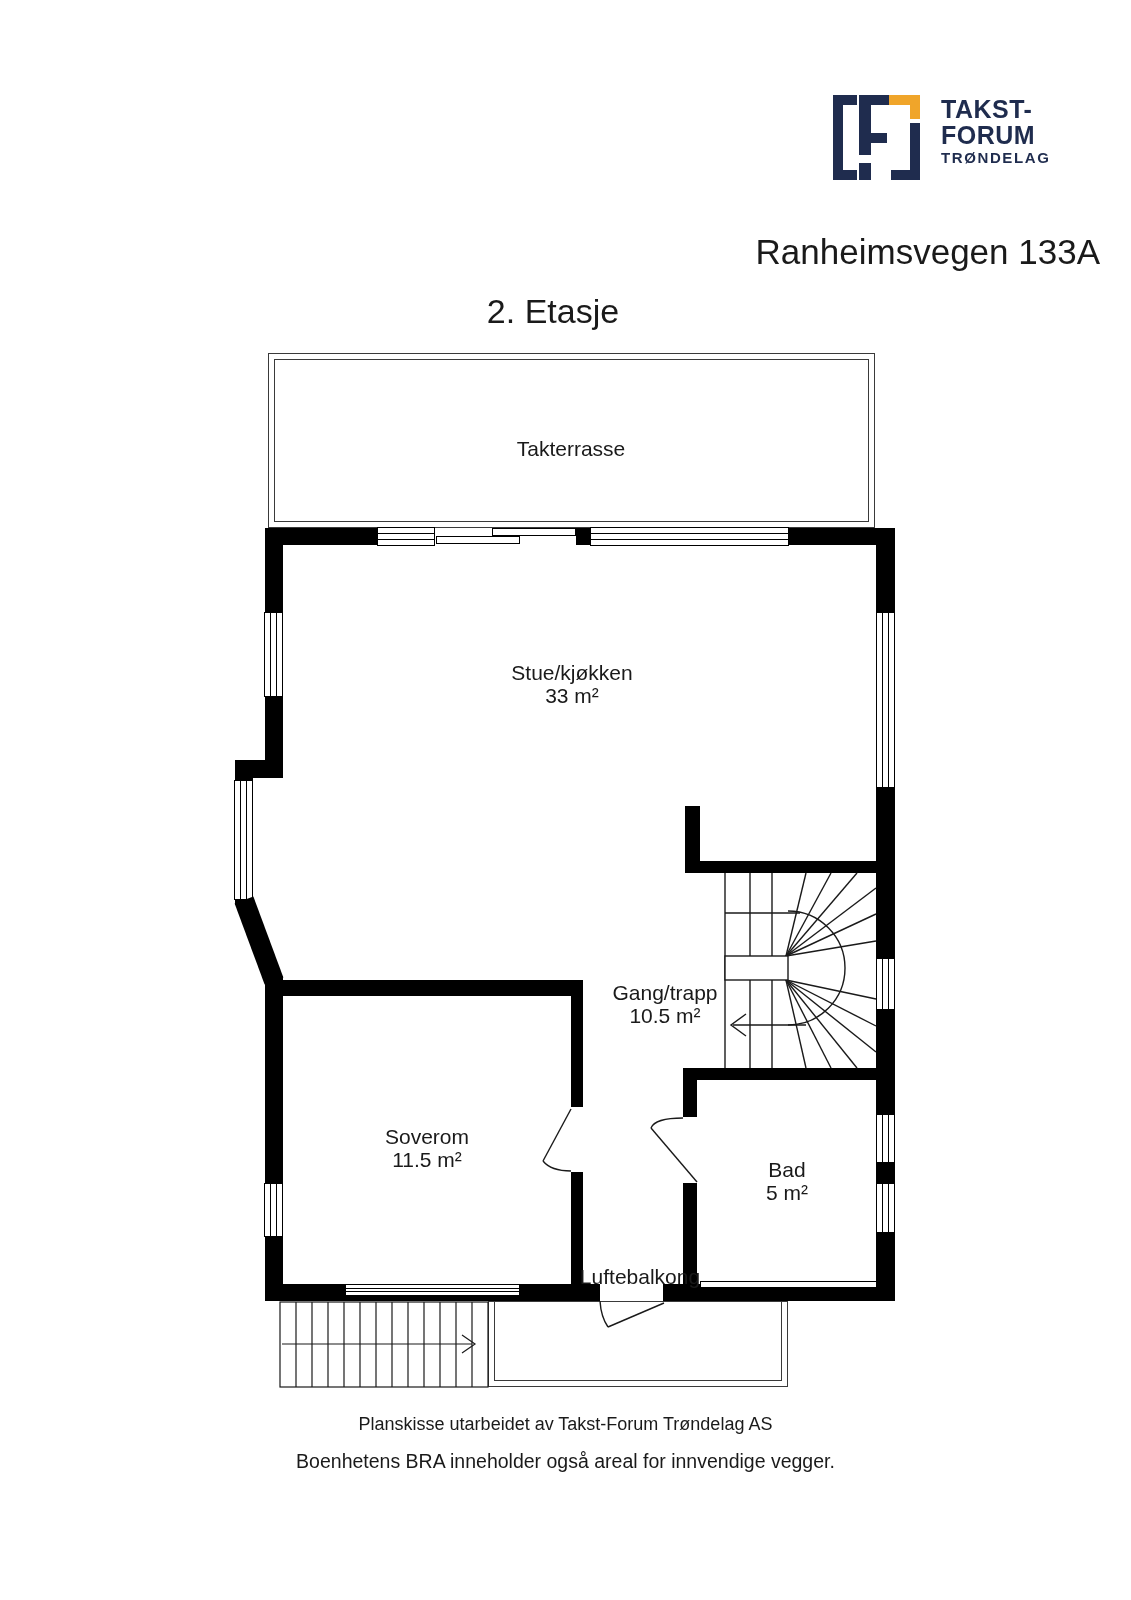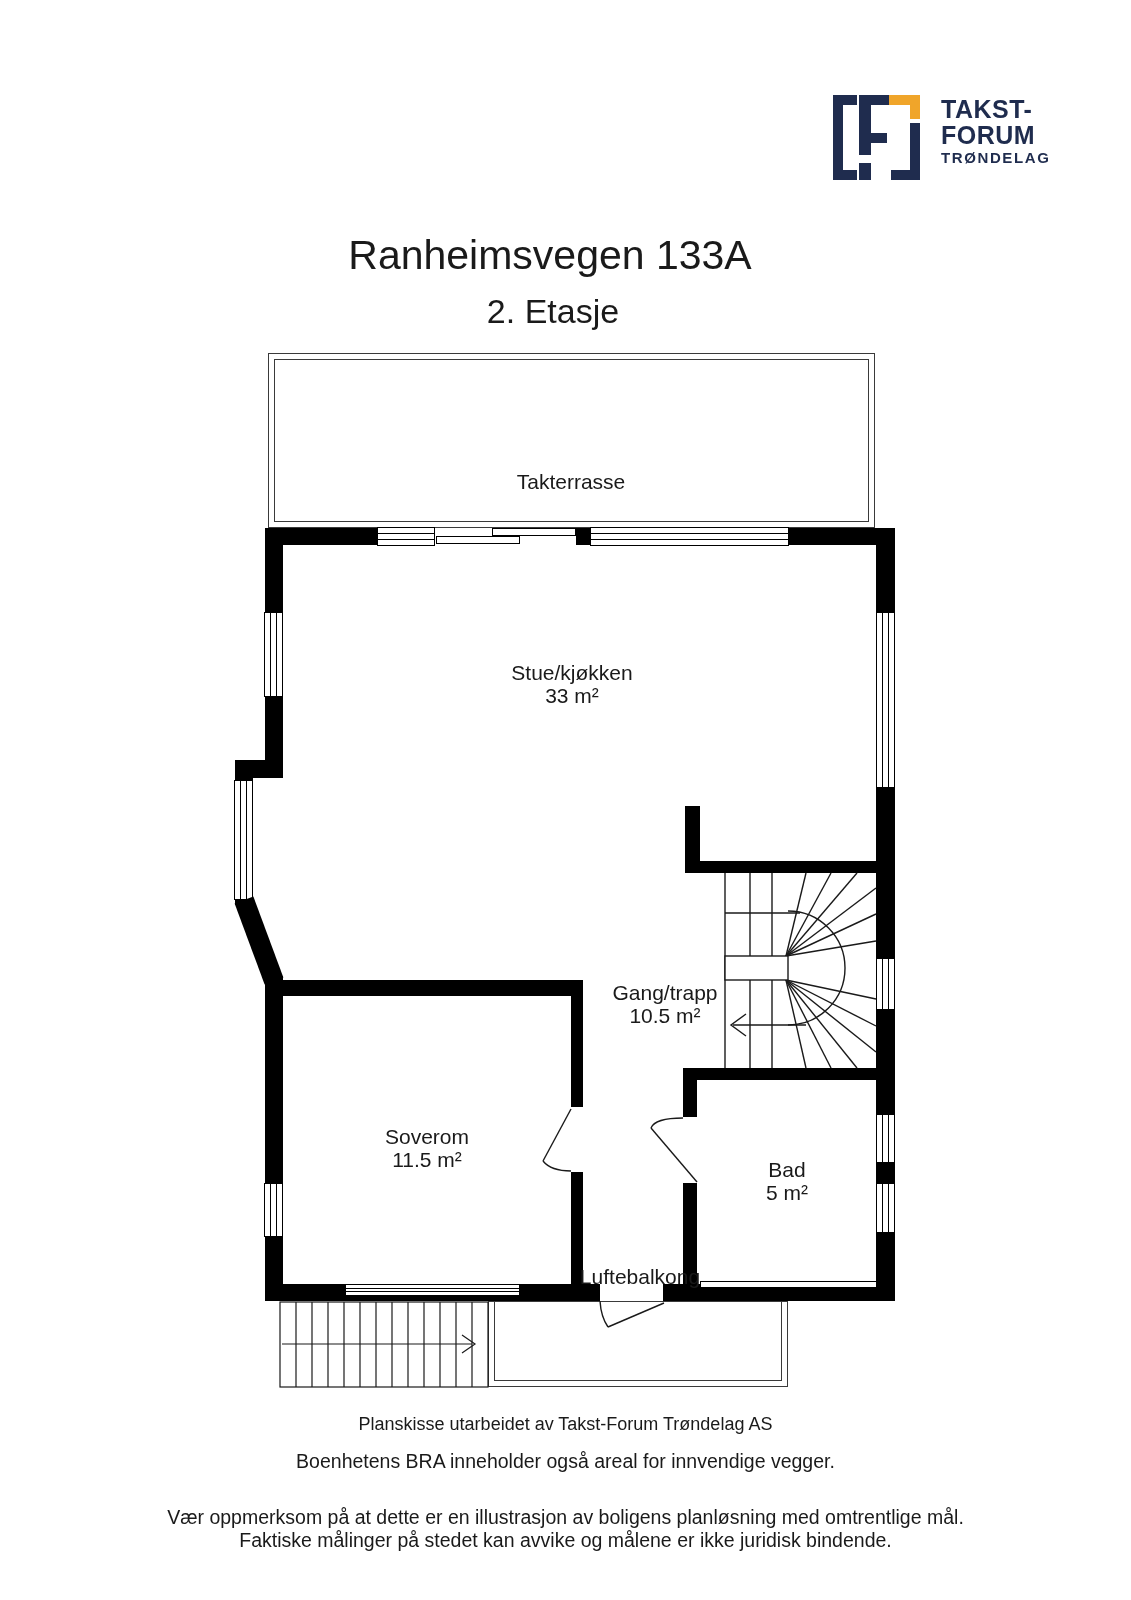--- a/index.html
+++ b/index.html
@@ -6,21 +6,21 @@
   .page{position:relative;width:1131px;height:1600px;background:#fff;overflow:hidden;
         font-family:"Liberation Sans","DejaVu Sans",sans-serif;color:#1a1a1a;}
   .abs{position:absolute;}
   
   .logo-icon div{position:absolute;background:var(--navy,#1f2c4e);}
   .logo-icon .yl{background:var(--yellow,#f0a52a);}
   .brand-text{position:absolute;color:var(--navy,#1f2c4e);font-weight:800;line-height:26px;}
   .brand-text .b1,.brand-text .b2{font-size:25px;letter-spacing:.5px;}
   .brand-text .b3{font-size:15px;letter-spacing:1.6px;line-height:20px;}
   
-  .title{position:absolute;left:0;width:1100px;text-align:center;font-size:41px;}
+  .title{position:absolute;left:0;width:1100px;text-align:right;font-size:35px;}
   .subtitle{position:absolute;left:0;width:1106px;text-align:center;font-size:34px;}
   
   .wall{position:absolute;background:#000;}
   .win{position:absolute;background:#fff;border:1.5px solid #000;box-sizing:border-box;}
   .win-v::before,.win-v::after{content:"";position:absolute;top:0;bottom:0;width:1px;background:#000;}
   .win-v::before{left:31%;} .win-v::after{left:62%;}
   .win-h::before,.win-h::after{content:"";position:absolute;left:0;right:0;height:1px;background:#000;}
   .win-h::before{top:30%;} .win-h::after{top:62%;}
   .outline{position:absolute;border:1.5px solid #3a3a3a;box-sizing:border-box;}
   .outline-inner{position:absolute;border:1px solid #3a3a3a;}
@@ -160,21 +160,21 @@
       <g stroke="#1a1a1a" stroke-width="1.4" fill="none">
         <line x1="697" y1="1182" x2="651" y2="1128"></line>
         <path d="M 651,1128 Q 655,1118 683,1118"></path>
       </g>
       <g stroke="#1a1a1a" stroke-width="1.4" fill="none">
         <line x1="664" y1="1303" x2="608" y2="1327"></line>
         <path d="M 600,1301 Q 601,1317 608,1327"></path>
       </g>
     </svg>
 
-    <div class="lbl" style="left:571px;top:481px;">
+    <div class="lbl" style="left:571px;top:448px;">
       <div>Takterrasse</div>
     </div>
     <div class="lbl" style="left:572px;top:684px;">
       <div>Stue/kjøkken</div>
       <div>33 m²</div>
     </div>
     <div class="lbl" style="left:665px;top:1004px;">
       <div>Gang/trapp</div>
       <div>10.5 m²</div>
     </div>
@@ -188,17 +188,13 @@
     </div>
     <div class="lbl" style="left:640px;top:1276px;">
       <div>Luftebalkong</div>
     </div>
   </div>
 
   <div class="foot f1" style="top:1414px;">Planskisse utarbeidet av Takst-Forum Trøndelag AS</div>
   <div class="foot fs" style="top:1450px;">
     <div>Boenhetens BRA inneholder også areal for innvendige vegger.</div>
   </div>
-  <div class="foot fs" style="top:1506px;">
-    <div>Vær oppmerksom på at dette er en illustrasjon av boligens planløsning med omtrentlige mål.</div>
-    <div>Faktiske målinger på stedet kan avvike og målene er ikke juridisk bindende.</div>
-  </div>
 </div>
 
 </body></html>

